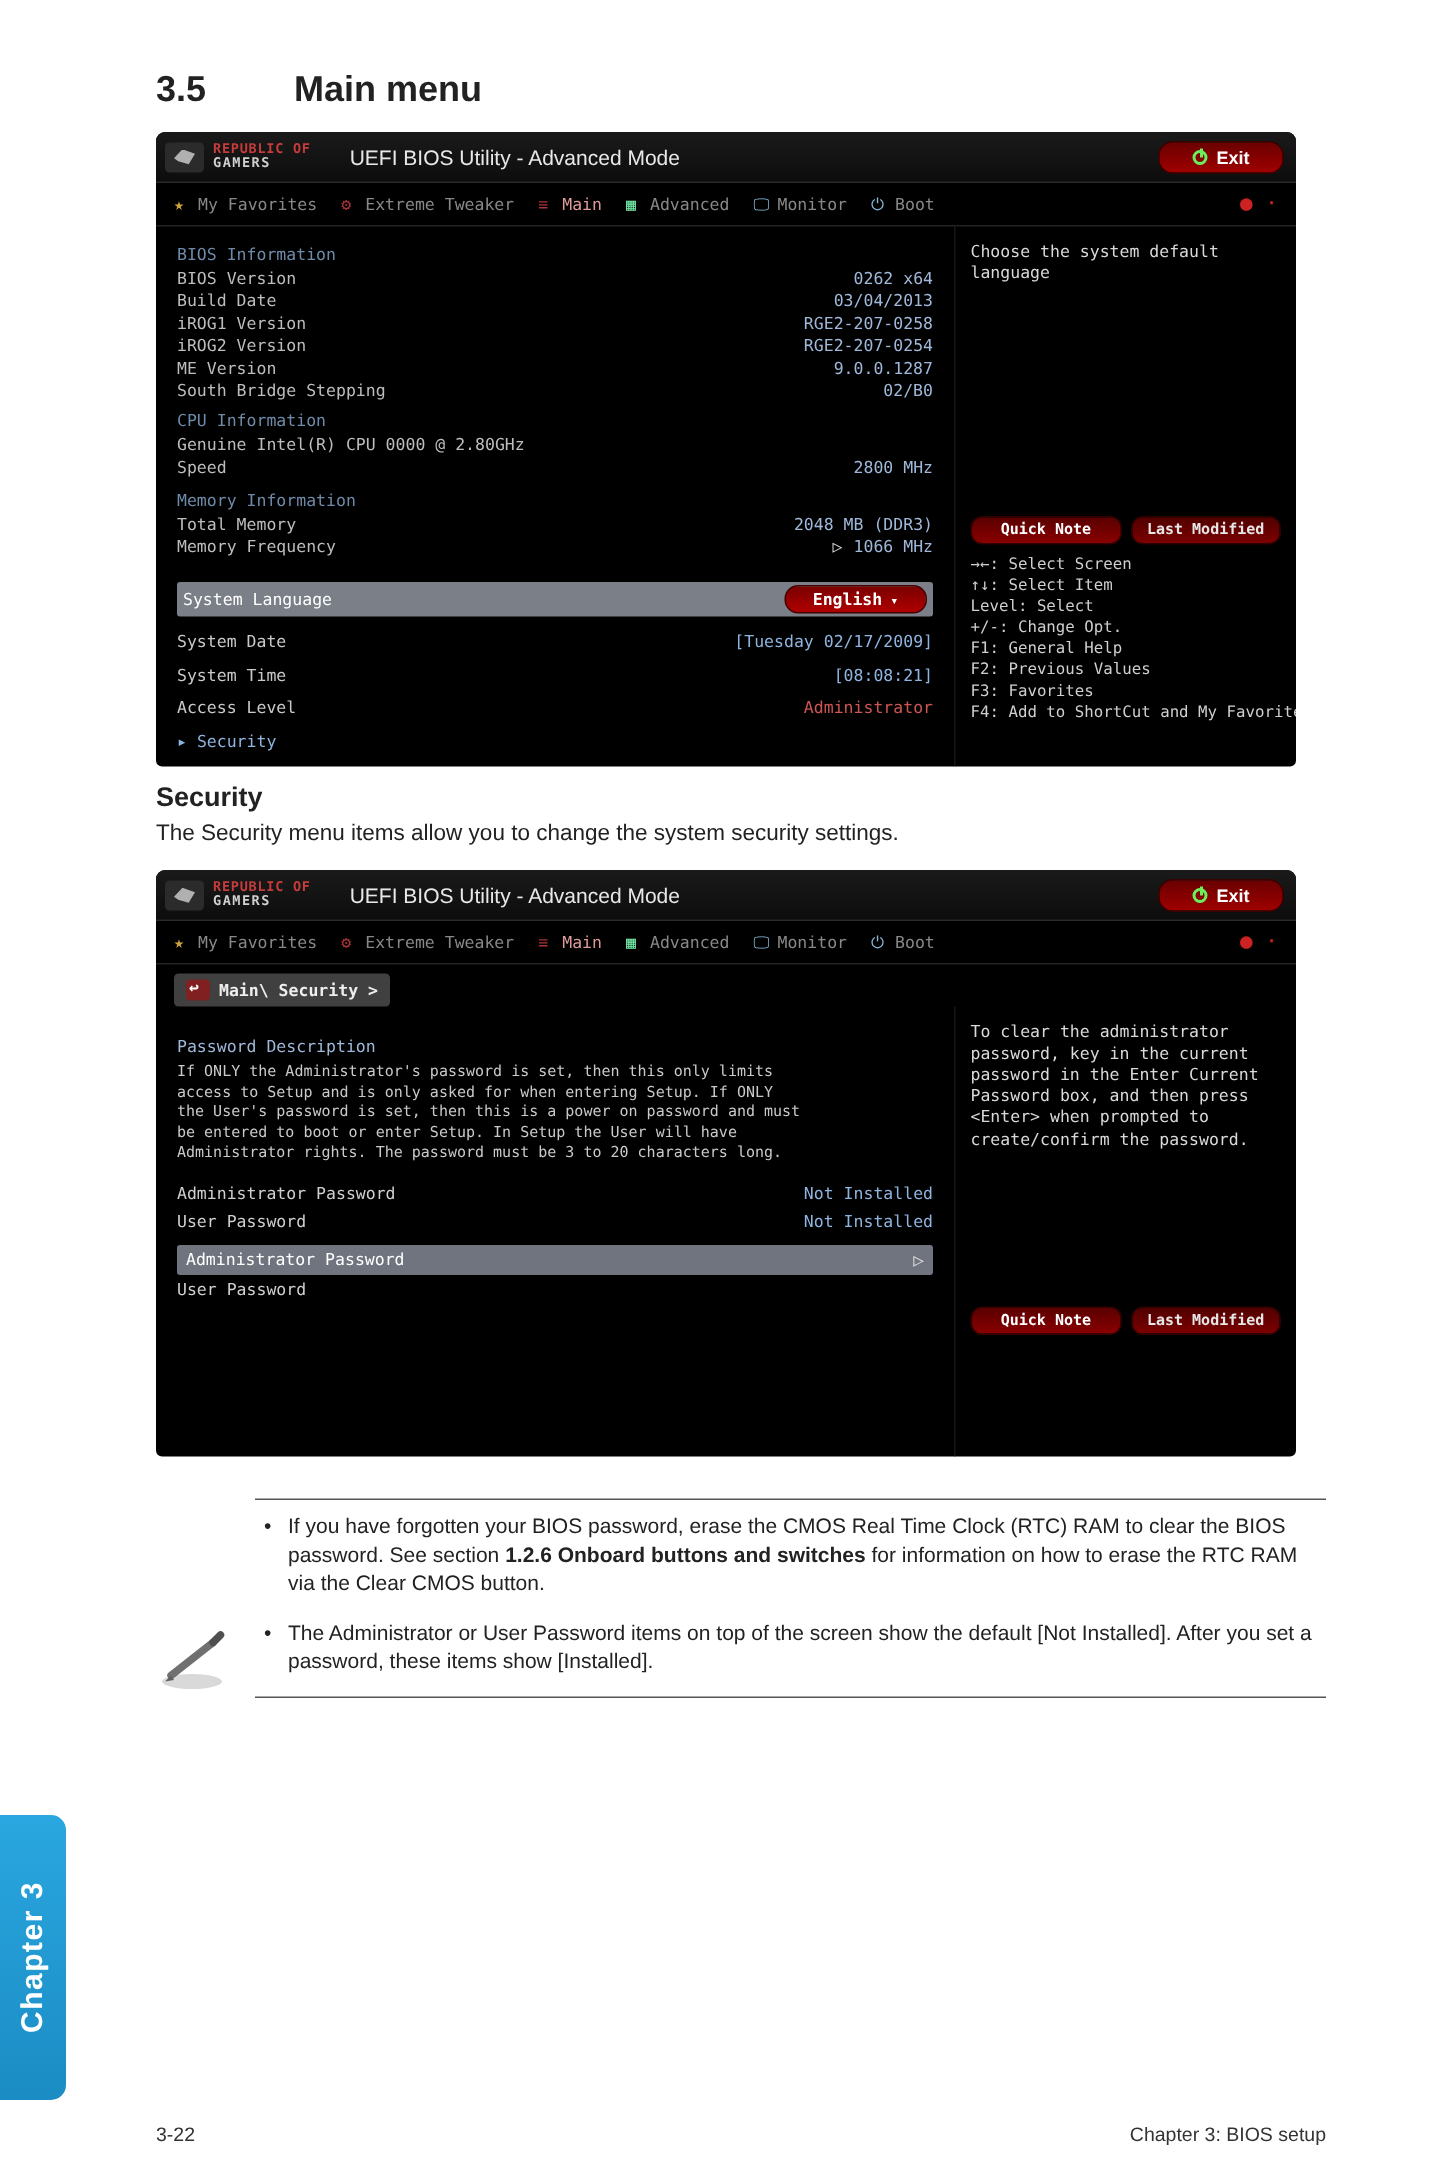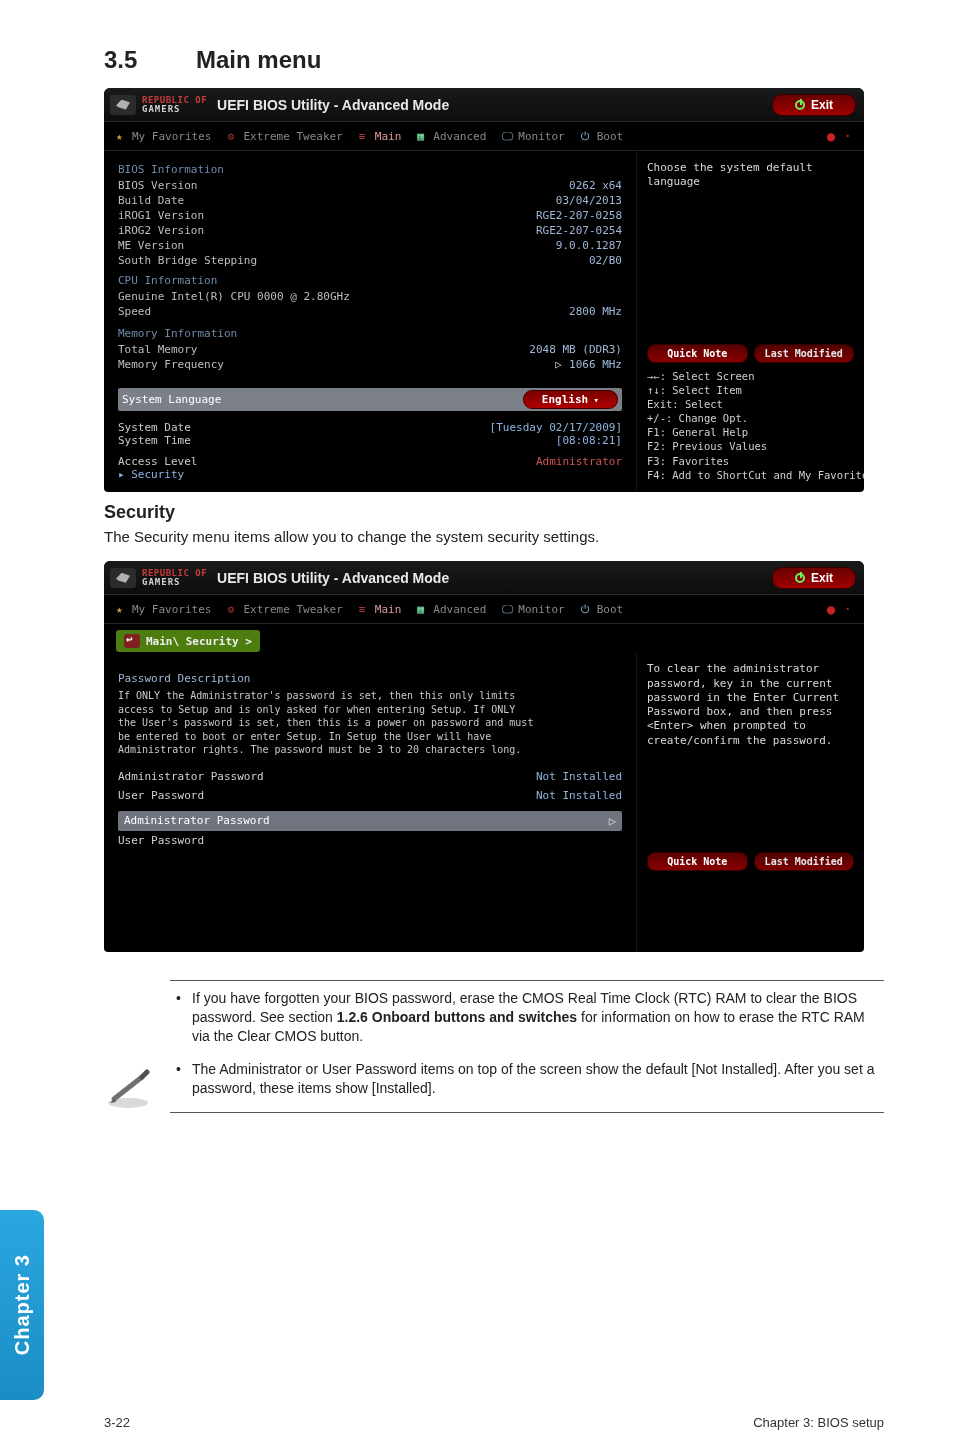--- a/index.html
+++ b/index.html
@@ -49,21 +49,21 @@
   .rog-badge {
     width: 26px; height: 20px; background:#2b2b2b; border-radius:3px; position:relative;
   }
   .rog-badge::after{
     content:""; position:absolute; left:6px; top:5px; width:14px; height:10px;
     background:#b0b0b0; clip-path: polygon(0 60%, 40% 0, 100% 30%, 70% 100%, 20% 80%);
   }
   .brand-text { display:flex; flex-direction:column; line-height:1; }
   .brand-top { color:#c63c3c; font-size:9px; font-weight:bold; letter-spacing:0.5px; }
   .brand-bot { color:#d0d0d0; font-size:9px; font-weight:bold; letter-spacing:1px; }
-  .bios-title { color:#e8e8e8; font-size:14px; font-weight:bold; margin-left:4px; font-family: Arial, sans-serif;}
+  .bios-title { color:#e8e8e8; font-size:14px; font-weight:normal; margin-left:20px; font-family: Arial, sans-serif;}
   .exit-btn {
     background: linear-gradient(#6a0000,#a00000);
     color:#fff; font-weight:bold;
     border-radius:10px; padding:3px 22px; font-size:12px;
     display:flex; align-items:center; gap:6px;
     border:1px solid #3a0000;
     font-family: Arial, sans-serif;
   }
   .exit-btn .pwr {
     width:10px;height:10px;border:2px solid #6cf05a;border-radius:50%;position:relative;
@@ -96,21 +96,21 @@
     padding: 10px 14px;
   }
   .bios-right {
     width: 228px;
     padding: 10px 10px;
     border-left: 1px solid #161616;
   }
   .grp-title { color:#6f8aa8; margin: 2px 0 2px 0; }
   .kv { display:flex; justify-content:space-between; padding:1px 0; color:#bdbdbd;}
   .kv .v { color:#9fb7d8; }
-  .select-row { display:flex; justify-content:space-between; align-items:center; }
+  .select-row { display:flex; justify-content:space-between; align-items:center; margin-top:10px;}
   .select-row.highlight { background:#7a7f88; color:#fff; padding:2px 4px; border-radius:2px;}
   .pill {
     background:linear-gradient(#7a0000,#b00000); color:#fff; border-radius:9px;
     padding:2px 18px; font-weight:bold; font-size:11px; border:1px solid #400;
   }
   .pill .arrow::after{content:" ▾"; font-size:9px;}
   .val-blue { color:#8fb4e0; }
   .val-red { color:#c55; }
   .help-text { color:#d9d9d9; font-size:11px; line-height:1.3; }
   .side-tabs {
@@ -121,21 +121,21 @@
     color:#fff; border-radius:8px; padding:3px 0; font-size:10px; font-weight:bold;
     border:1px solid #300;
   }
   .side-tab.inactive { opacity:0.9; }
   .keyhelp { color:#cfcfcf; font-size:10.5px; line-height:1.35; }
   .keyhelp div { white-space: nowrap; }
 
   
   .bios-body2 .bios-left { padding-bottom: 6px;}
   .submenu {
-    background:#4d7c0f; color:#eee; padding:4px 8px; border-radius:3px;
+    background:#404040; color:#eee; padding:4px 8px; border-radius:3px;
     display:inline-flex; align-items:center; gap:6px; font-weight:bold; font-size:11px;
   }
   .submenu .back-ico { width:16px;height:14px;background:#802020;border-radius:3px;display:inline-block;position:relative;}
   .submenu .back-ico::after{content:"↩";position:absolute;left:2px;top:-1px;color:#fff;font-size:11px;}
   .desc-block { color:#9fb7d8; margin: 10px 0 2px 0; }
   .para { color:#c9c9c9; font-size:10px; line-height:1.35; margin-top:4px; max-width: 420px;}
   .pwrow { display:flex; justify-content:space-between; padding:3px 0; }
   .pwrow .lbl { color:#cfcfcf; }
   .pwrow .val { color:#8fb4e0; }
   .pwrow.hl { background:#6f747e; color:#fff; padding:3px 6px; border-radius:2px;}
@@ -307,21 +307,21 @@
       <div class="bios-right">
         <div class="help-text">Choose the system default language</div>
         <div style="height:140px"></div>
         <div class="side-tabs">
           <div class="side-tab">Quick Note</div>
           <div class="side-tab inactive">Last Modified</div>
         </div>
         <div class="keyhelp">
           <div>→←: Select Screen</div>
           <div>↑↓: Select Item</div>
-          <div>Exit: Select</div>
+          <div>Level: Select</div>
           <div>+/-: Change Opt.</div>
           <div>F1: General Help</div>
           <div>F2: Previous Values</div>
           <div>F3: Favorites</div>
           <div>F4: Add to ShortCut and My Favorites</div>
         </div>
       </div>
     </div>
   </div>
 

